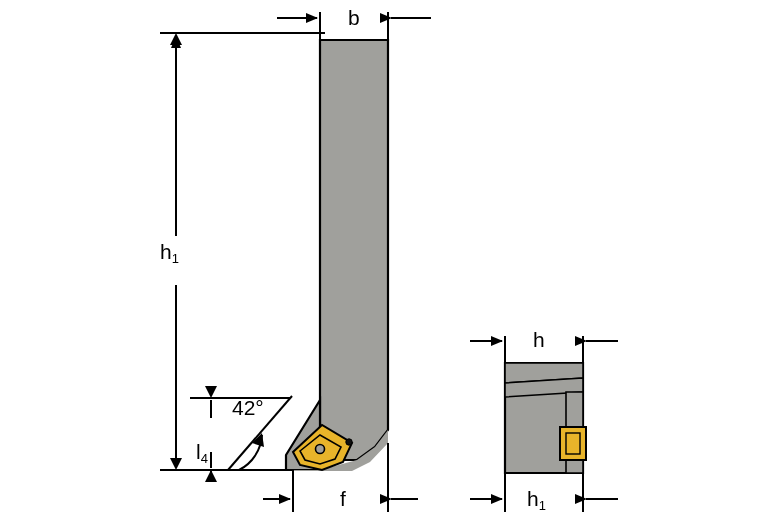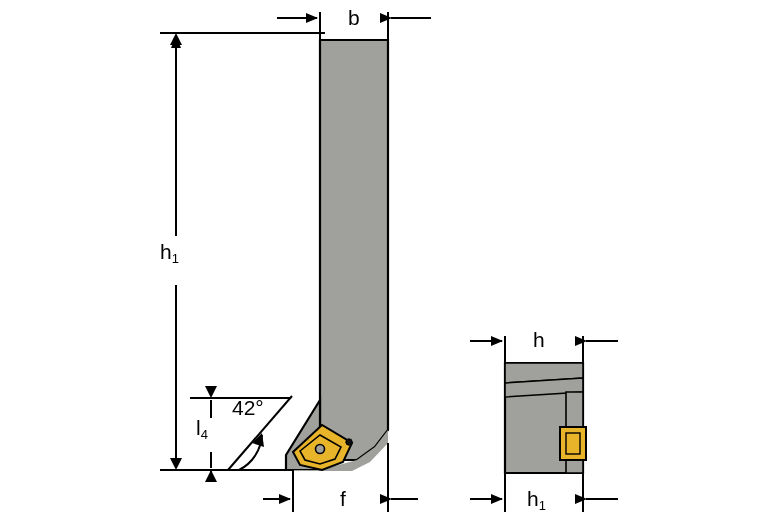--- a/index.html
+++ b/index.html
@@ -133,21 +133,21 @@
       <line x1="583" y1="473" x2="583" y2="512"></line>
       <line x1="470" y1="499" x2="502" y2="499" marker-end="url(#arrR)"></line>
       <line x1="618" y1="499" x2="586" y2="499" marker-end="url(#arrL)"></line>
     </g>
   </svg>
 
   <div class="lbl" style="left:348px; top:6px;">b</div>
 
   <div class="lbl" style="left:160px; top:240px;"><span>h</span><sub>1</sub></div>
 
-  <div class="lbl" style="left:196px; top:416px;"><span>l</span><sub>4</sub></div>
+  <div class="lbl" style="left:196px; top:440px;"><span>l</span><sub>4</sub></div>
 
   <div class="lbl" style="left:232px; top:396px;">42°</div>
 
   <div class="lbl" style="left:340px; top:487px;">f</div>
 
   <div class="lbl" style="left:533px; top:328px;">h</div>
 
   <div class="lbl" style="left:527px; top:487px;"><span>h</span><sub>1</sub></div>
 
 </div>

